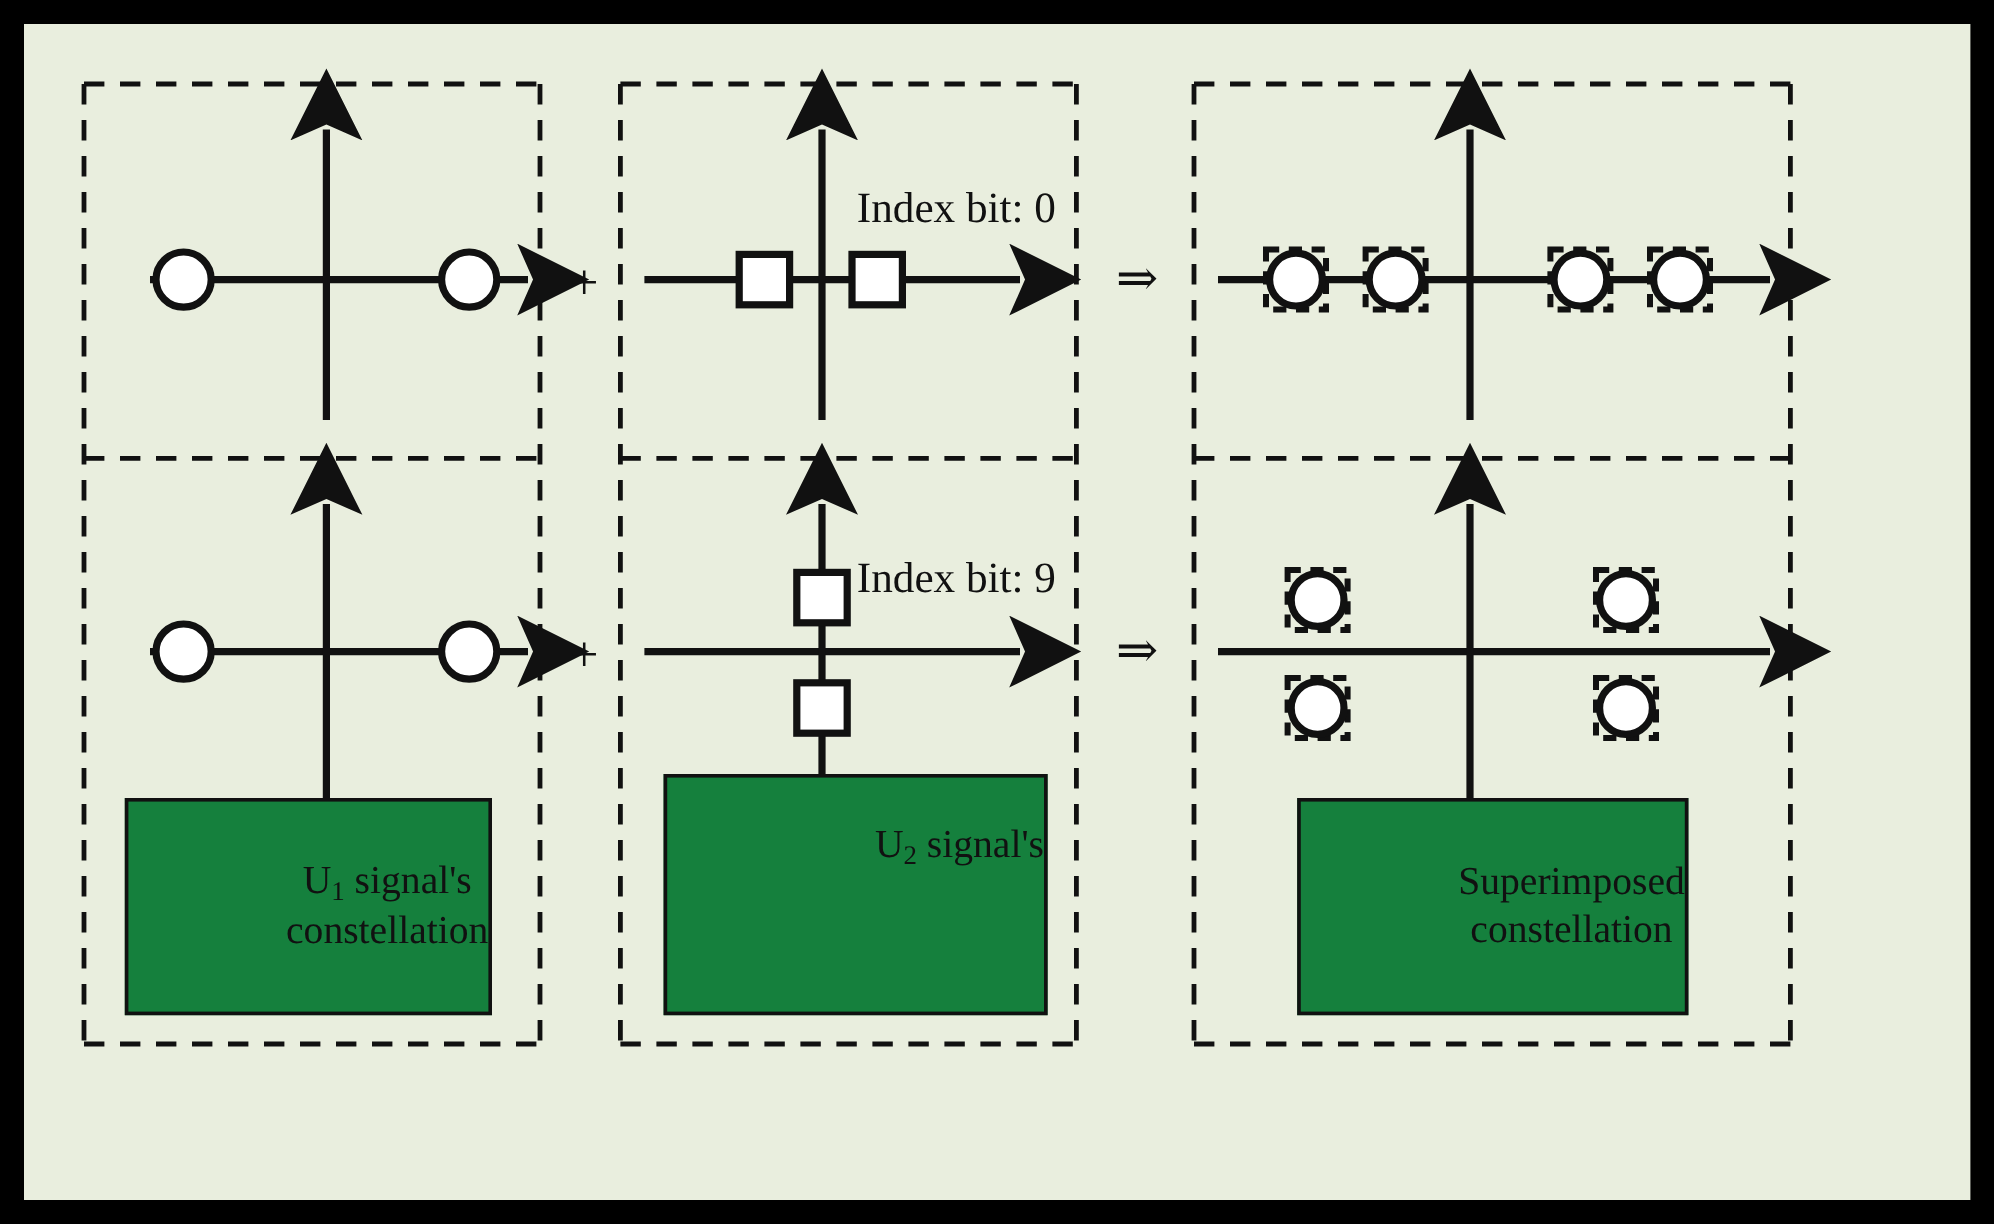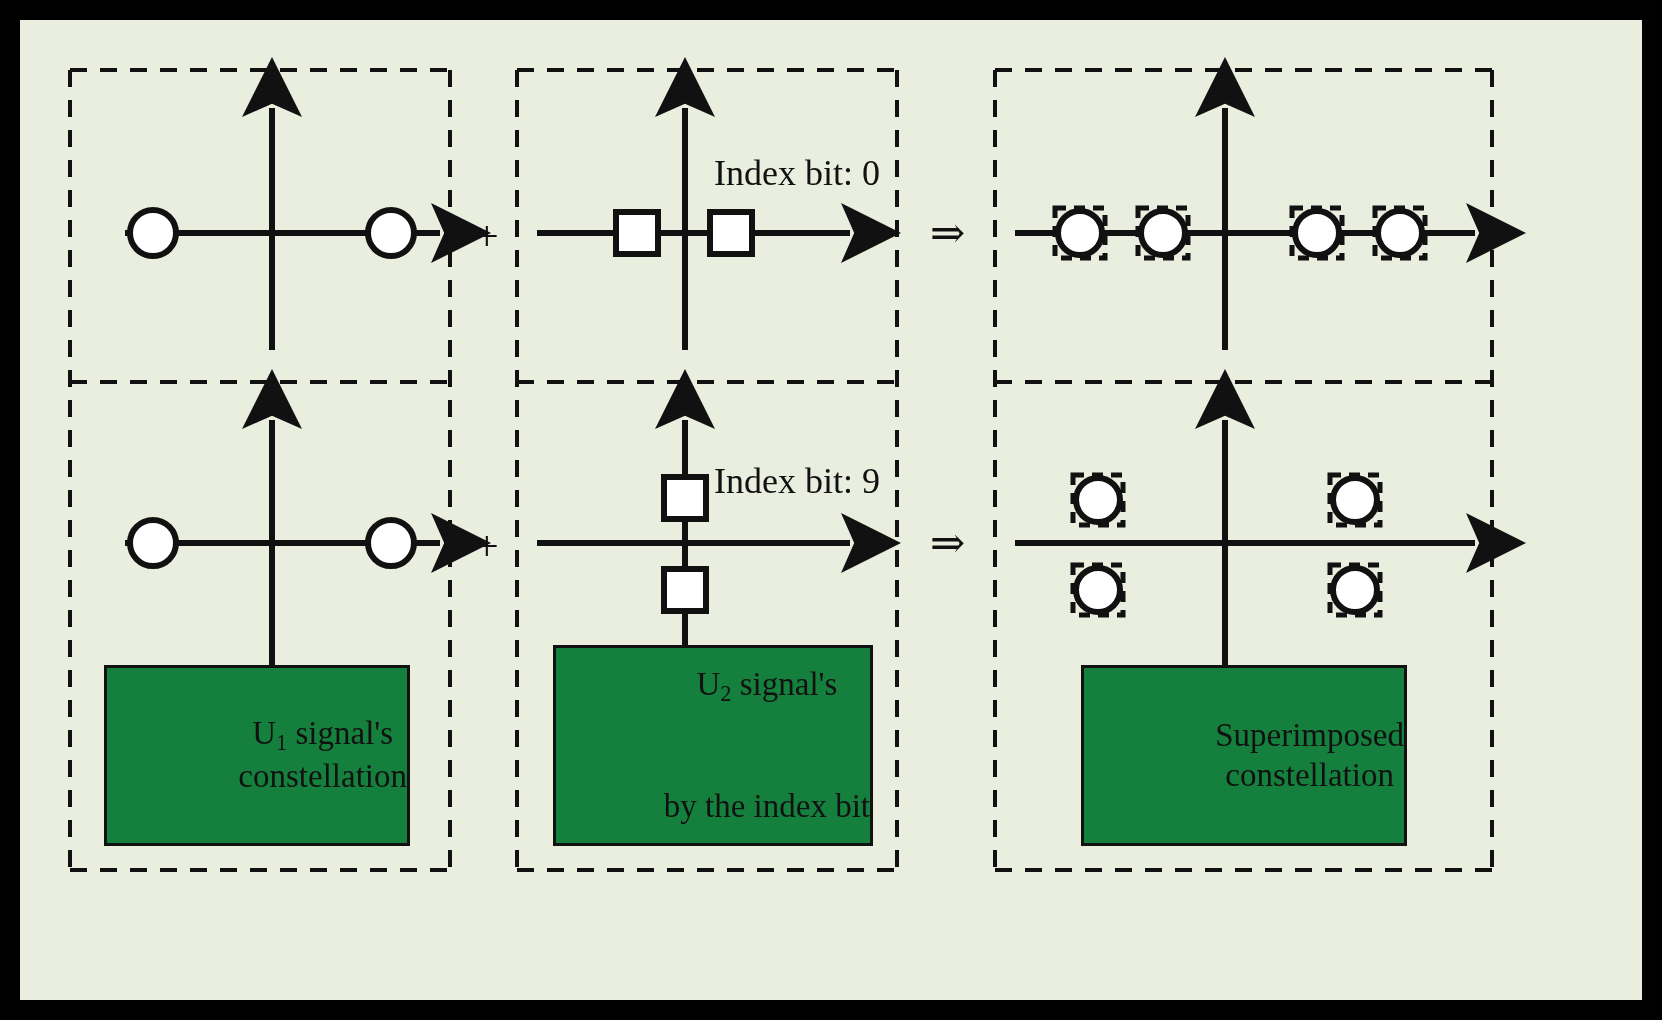--- a/index.html
+++ b/index.html
@@ -139,21 +139,20 @@
       <span><span>U</span><sub>1</sub><span> signal's</span></span><br>
       <span>constellation</span>
     </div>
   </div>
 
   <div class="capbox" style="left:533px;top:625px;width:314px;height:195px;">
     <div>
       <span><span>U</span><sub>2</sub><span> signal's</span></span><br>
       <br>
       <br>
-      <span>by the index bit</span>
     </div>
   </div>
 
   <div class="capbox" style="left:1030px;top:645px;width:320px;height:175px;margin-left:31px;">
     <div>
       <span>Superimposed</span><br>
       <span>constellation</span>
     </div>
   </div>
 

